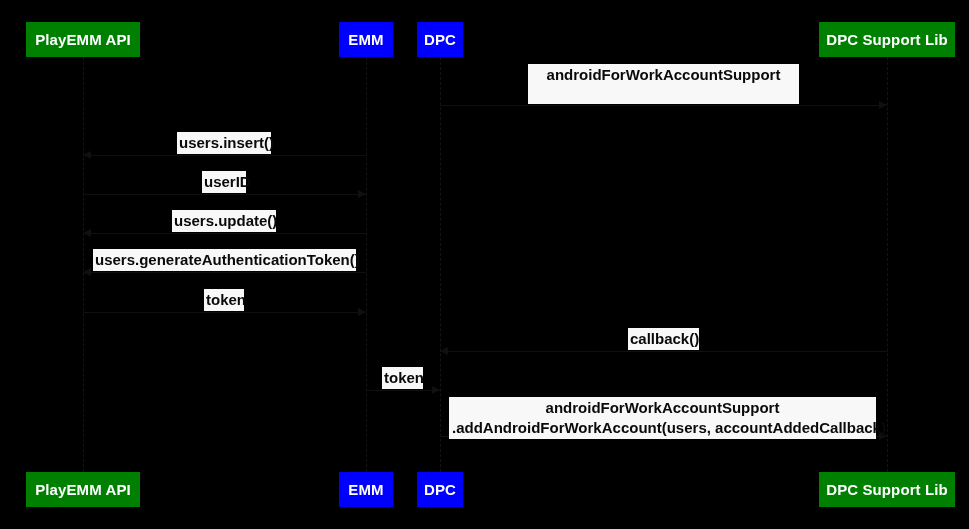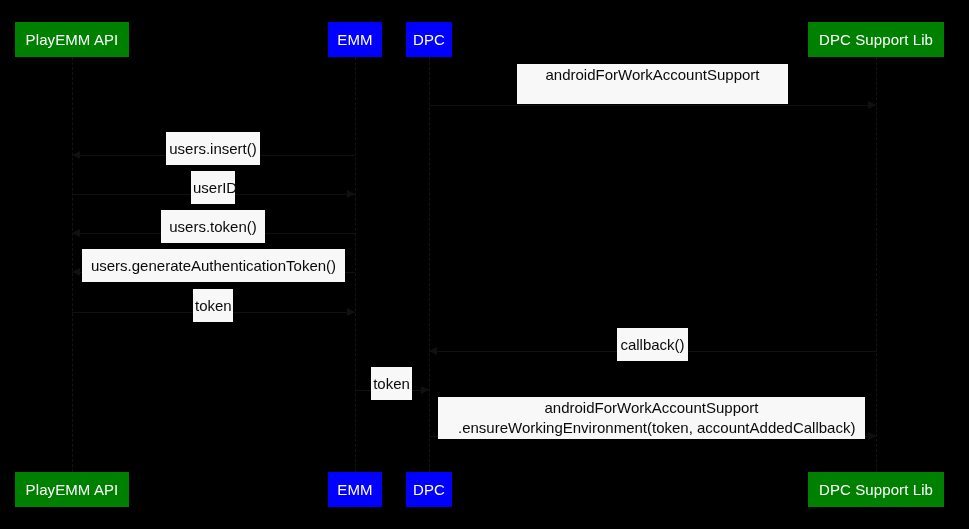--- a/index.html
+++ b/index.html
@@ -12,25 +12,26 @@
     width: 969px;
     height: 529px;
     position: relative;
     overflow: hidden;
     font-family: "Liberation Sans", sans-serif;
     -webkit-font-smoothing: antialiased;
   }
 
   #diagram {
     position: absolute;
-    left: 4px;
+    left: 15px;
     top: 0;
     width: 768px;
     height: 529px;
     background: #000000;
+    font-weight: bold;
   }
 
   
   .participant {
     position: absolute;
     box-sizing: border-box;
     display: flex;
     align-items: center;
     justify-content: center;
     color: #ffffff;
@@ -69,28 +70,28 @@
   }
 
   
   .msg-label {
     position: absolute;
     box-sizing: border-box;
     background: #f8f8f8;
     color: #0a0a0a;
     font-size: 15px;
     line-height: 19px;
-    padding: 7px 2px;
+    padding: 1px 2px;
     white-space: pre;
     text-align: center;
     user-select: none;
   }
   .msg-label.two-line {
     line-height: 20px;
-    padding: 1px 20px;
+    padding: 1px 3px;
   }
 </style>
 </head>
 <body>
 
 <div id="diagram">
   <div id="lifelines">
       <div class="lifeline" style="left: 67.5px; top: 57px; height: 415px;"></div>
       <div class="lifeline" style="left: 350.5px; top: 57px; height: 415px;"></div>
       <div class="lifeline" style="left: 424.5px; top: 57px; height: 415px;"></div>
@@ -141,20 +142,20 @@
         <span>DPC</span>
       </div>
       <div class="participant" style="left: 804px; top: 472px; width: 136px; height: 35px; background: rgb(0, 128, 0); color: rgb(255, 255, 255);">
         <span>DPC Support Lib</span>
       </div>
     </div>
   <div id="labels">
       <div class="msg-label two-line" style="left: 513px; top: 64px; width: 271px; min-height: 40px;"><div>androidForWorkAccountSupport</div></div>
       <div class="msg-label" style="left: 162px; top: 132px; width: 94px; min-height: 22px;"><div>users.insert()</div></div>
       <div class="msg-label" style="left: 187px; top: 171px; width: 44px; min-height: 22px; text-align: center;"><div>userID</div></div>
-      <div class="msg-label" style="left: 157px; top: 210px; width: 104px; min-height: 22px;"><div>users.token()</div></div>
+      <div class="msg-label" style="left: 157px; top: 210px; width: 104px; min-height: 22px;"><div>users.update()</div></div>
       <div class="msg-label" style="left: 78px; top: 249px; width: 263px; min-height: 22px;"><div>users.generateAuthenticationToken()</div></div>
       <div class="msg-label" style="left: 189px; top: 289px; width: 40px; min-height: 22px;"><div>token</div></div>
       <div class="msg-label" style="left: 613px; top: 328px; width: 71px; min-height: 22px;"><div>callback()</div></div>
       <div class="msg-label" style="left: 367px; top: 367px; width: 41px; min-height: 22px;"><div>token</div></div>
-      <div class="msg-label two-line" style="left: 434px; top: 397px; width: 427px; min-height: 38px;"><div>androidForWorkAccountSupport</div><div>.ensureWorkingEnvironment(token, accountAddedCallback)</div></div>
+      <div class="msg-label two-line" style="left: 434px; top: 397px; width: 427px; min-height: 38px;"><div>androidForWorkAccountSupport</div><div>.addAndroidForWorkAccount(users, accountAddedCallback)</div></div>
     </div>
 </div>
 
 </body></html>

